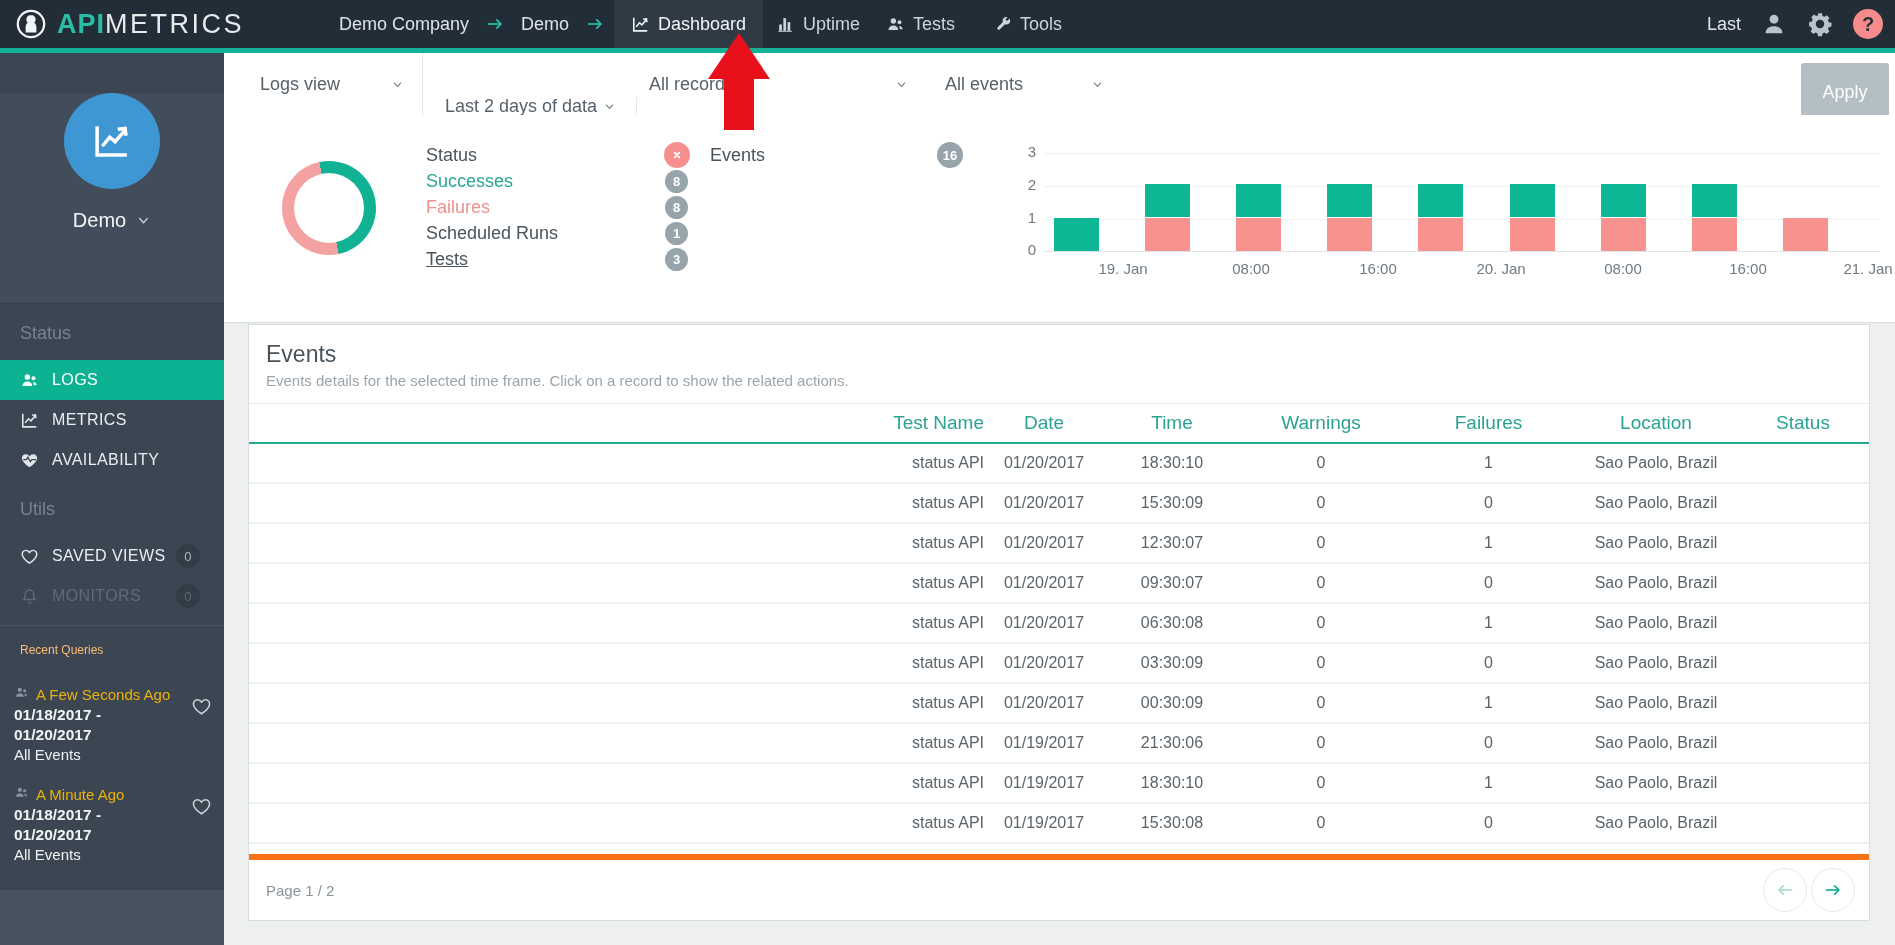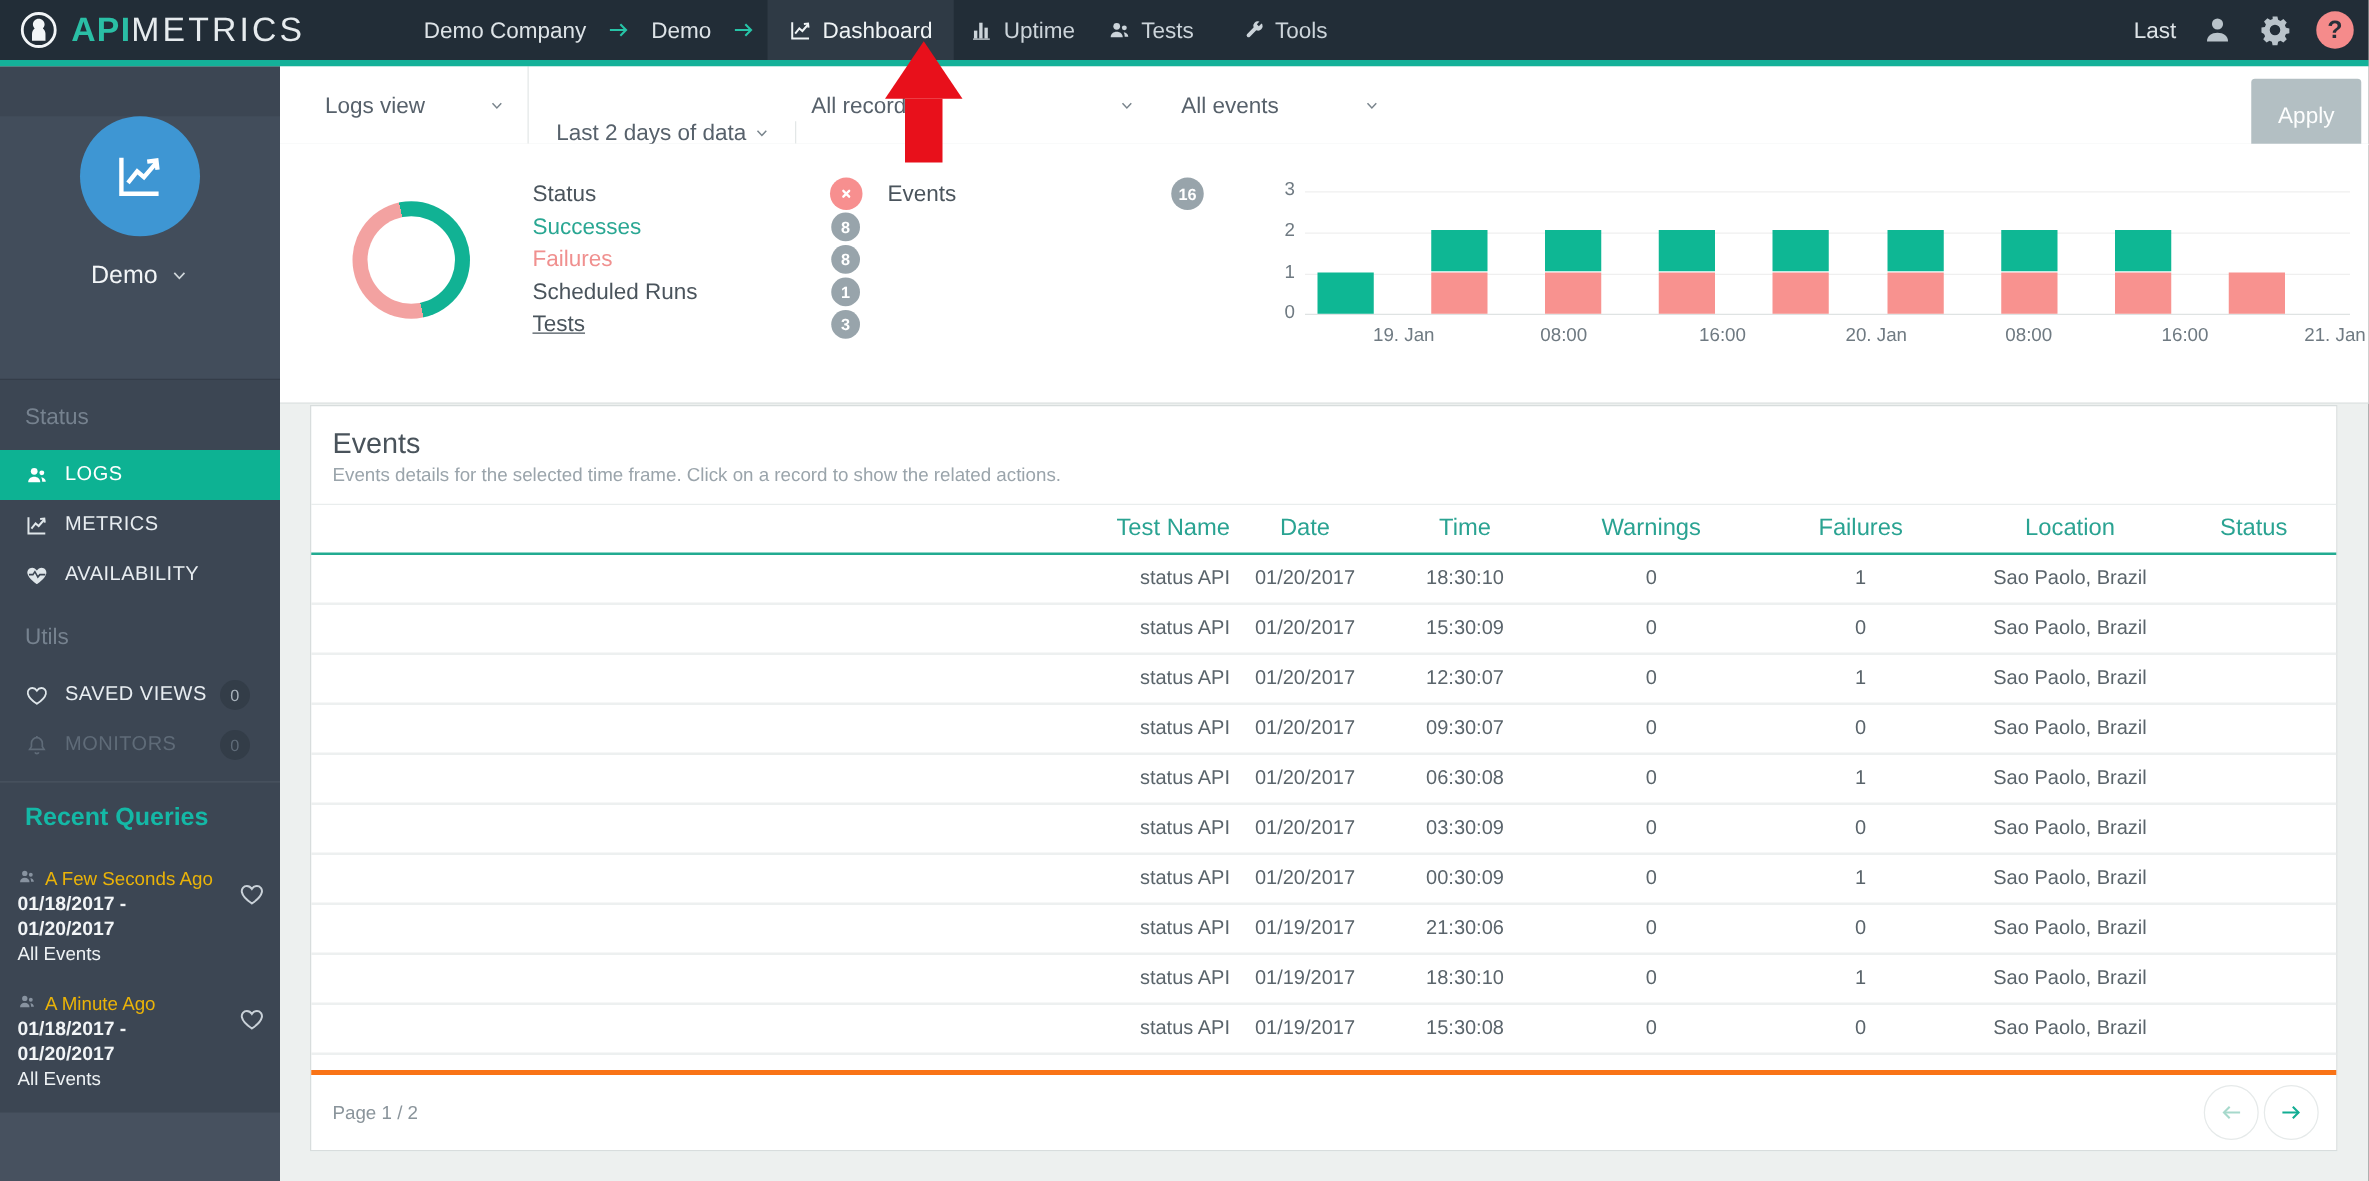--- a/index.html
+++ b/index.html
@@ -46,21 +46,21 @@
     color:#e8edf1;letter-spacing:.4px;position:relative;}
   .side-item .icon{width:19px;height:19px;margin-right:13px;color:#dfe6ea;}
   .side-item.active{background:#0db293;color:#fff;}
   .side-item.active .icon{color:#fff;}
   .side-item.disabled{color:#5f6b78;}
   .side-item.disabled .icon{color:#5f6b78;}
   .side-badge{position:absolute;right:24px;width:24px;height:24px;border-radius:50%;background:#333d48;
     color:#a9b3bc;font-size:13px;display:flex;align-items:center;justify-content:center;}
   .side-item.disabled .side-badge{color:#5f6b78;}
   .side-divider{border:none;border-top:1px solid #4a5461;margin:9px 0 0;}
-  .recent-title{padding:17px 20px 8px;font-size:20px;color:#14b8a6;font-weight:bold;}
+  .recent-title{padding:17px 20px 8px;font-size:12px;color:#fdba74;}
   .query{position:relative;margin-top:20px;padding:0 42px 0 14px;line-height:20px;font-size:15px;}
   .q-age{color:#eab308;display:flex;gap:7px;}
   .q-age .icon{width:15px;height:15px;color:#8893a0;}
   .q-range{color:#f1f4f6;font-weight:bold;font-size:15.5px;}
   .q-scope{color:#eef2f4;}
   .q-heart{position:absolute;right:12px;top:11px;width:21px;height:21px;color:#c9d1d8;}
   .side-footer{position:absolute;bottom:0;left:0;width:100%;height:55px;background:#47515f;}
 
   
   .filterbar{position:absolute;left:224px;top:53px;width:1671px;height:62px;background:#fff;
@@ -115,21 +115,21 @@
   .card-sub{margin-left:17px;font-size:15px;color:#9aa4ab;}
   .thead,.trow{display:grid;grid-template-columns:735px 120px 136px 162px 173px 162px 1fr;align-items:center;}
   .thead{margin-top:14px;height:38px;border-top:1px solid #e9eded;border-bottom:2px solid #22ab91;
     color:#2aa392;font-size:19px;}
   .th,.td{text-align:center;}
   .th.left,.td.left{text-align:right;padding-left:18px;}
   .trow{height:38px;border-bottom:2px solid #edf0f0;font-size:16px;color:#5a646b;}
   .dot{width:15px;height:15px;border-radius:50%;margin:0 auto;}
   .dot.success{background:#14b493;}
   .dot.failure{background:#f5908e;}
-  .card-footer{position:absolute;left:0;right:0;bottom:0;height:60px;border-top:4px solid #f97316;}
+  .card-footer{position:absolute;left:0;right:0;bottom:0;height:60px;border-top:6px solid #f97316;}
   .page-lbl{position:absolute;left:17px;top:22px;font-size:15px;color:#8a949b;}
   .pgs{position:absolute;right:14px;top:8px;display:flex;gap:4px;}
   .pg-btn{width:42px;height:42px;border-radius:50%;background:#fff;border:1px solid #e6eaea;
     display:flex;align-items:center;justify-content:center;}
   .pg-btn .icon{width:20px;height:20px;}
   .pg-prev{color:#a7d9cc;}
   .pg-next{color:#12ad93;}
 </style>
 </head>
 <body>

